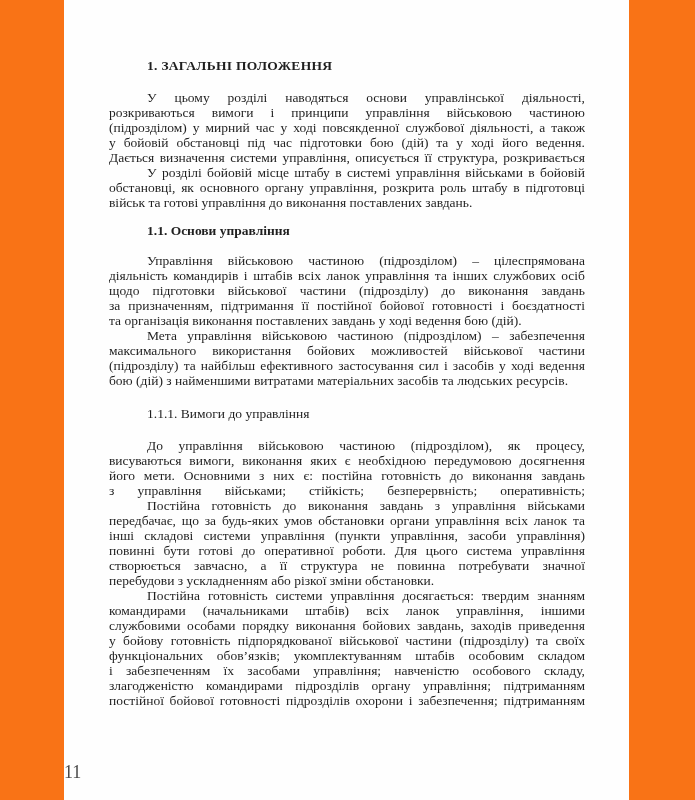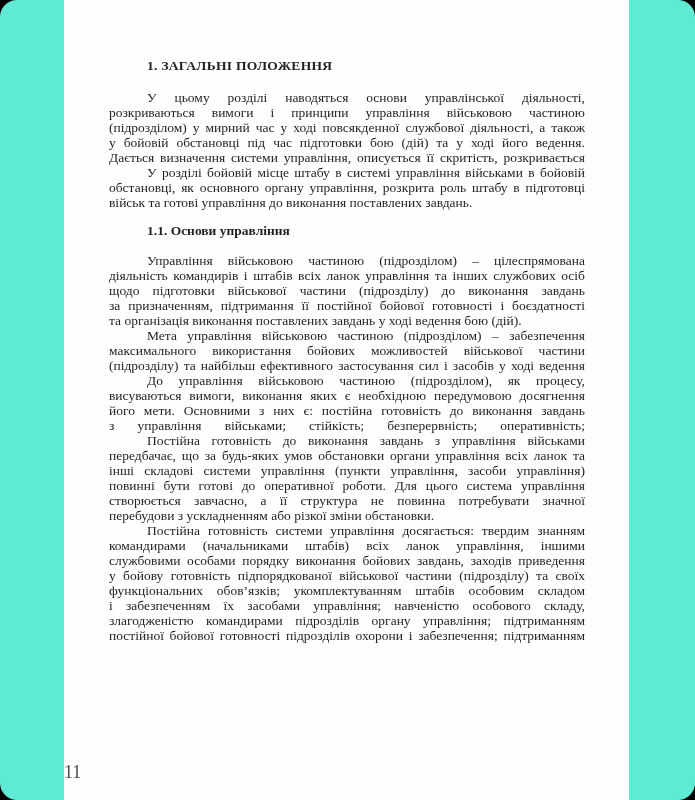--- a/index.html
+++ b/index.html
@@ -59,21 +59,21 @@
     width: 666px;
     text-align: left;
     color: #4a4a4a;
     font-size: 18px;
     line-height: 15px;
   }
 </style>
 </head>
 <body>
 
-<div class="viewer" style="background: #5eead4; border-radius: 17px;">
+<div class="viewer" style="background: #f97316;">
   <div class="page" style="background: rgb(254, 254, 254);">
     <div class="text-block" style="color: rgb(31, 31, 31);">
         <div class="heading h1 bold">1. ЗАГАЛЬНІ ПОЛОЖЕННЯ</div>
         <div class="paragraph">
           <div class="line first">
             <span>У</span>
             <span>цьому</span>
             <span>розділі</span>
             <span>наводяться</span>
             <span>основи</span>
@@ -117,21 +117,21 @@
             <span>його</span>
             <span>ведення.</span>
           </div>
           <div class="line">
             <span>Дається</span>
             <span>визначення</span>
             <span>системи</span>
             <span>управління,</span>
             <span>описується</span>
             <span>її</span>
-            <span>скритість,</span>
+            <span>структура,</span>
             <span>розкривається</span>
           </div>
         </div>
         <div class="paragraph">
           <div class="line first">
             <span>У</span>
             <span>розділі</span>
             <span>бойовій</span>
             <span>місце</span>
             <span>штабу</span>
@@ -226,21 +226,23 @@
             <span>найбільш</span>
             <span>ефективного</span>
             <span>застосування</span>
             <span>сил</span>
             <span>і</span>
             <span>засобів</span>
             <span>у</span>
             <span>ході</span>
             <span>ведення</span>
           </div>
-        </div>
+          <div class="line last">бою (дій) з найменшими витратами матеріальних засобів та людських ресурсів.</div>
+        </div>
+        <div class="heading h3">1.1.1. Вимоги до управління</div>
         <div class="paragraph">
           <div class="line first">
             <span>До</span>
             <span>управління</span>
             <span>військовою</span>
             <span>частиною</span>
             <span>(підрозділом),</span>
             <span>як</span>
             <span>процесу,</span>
           </div>

